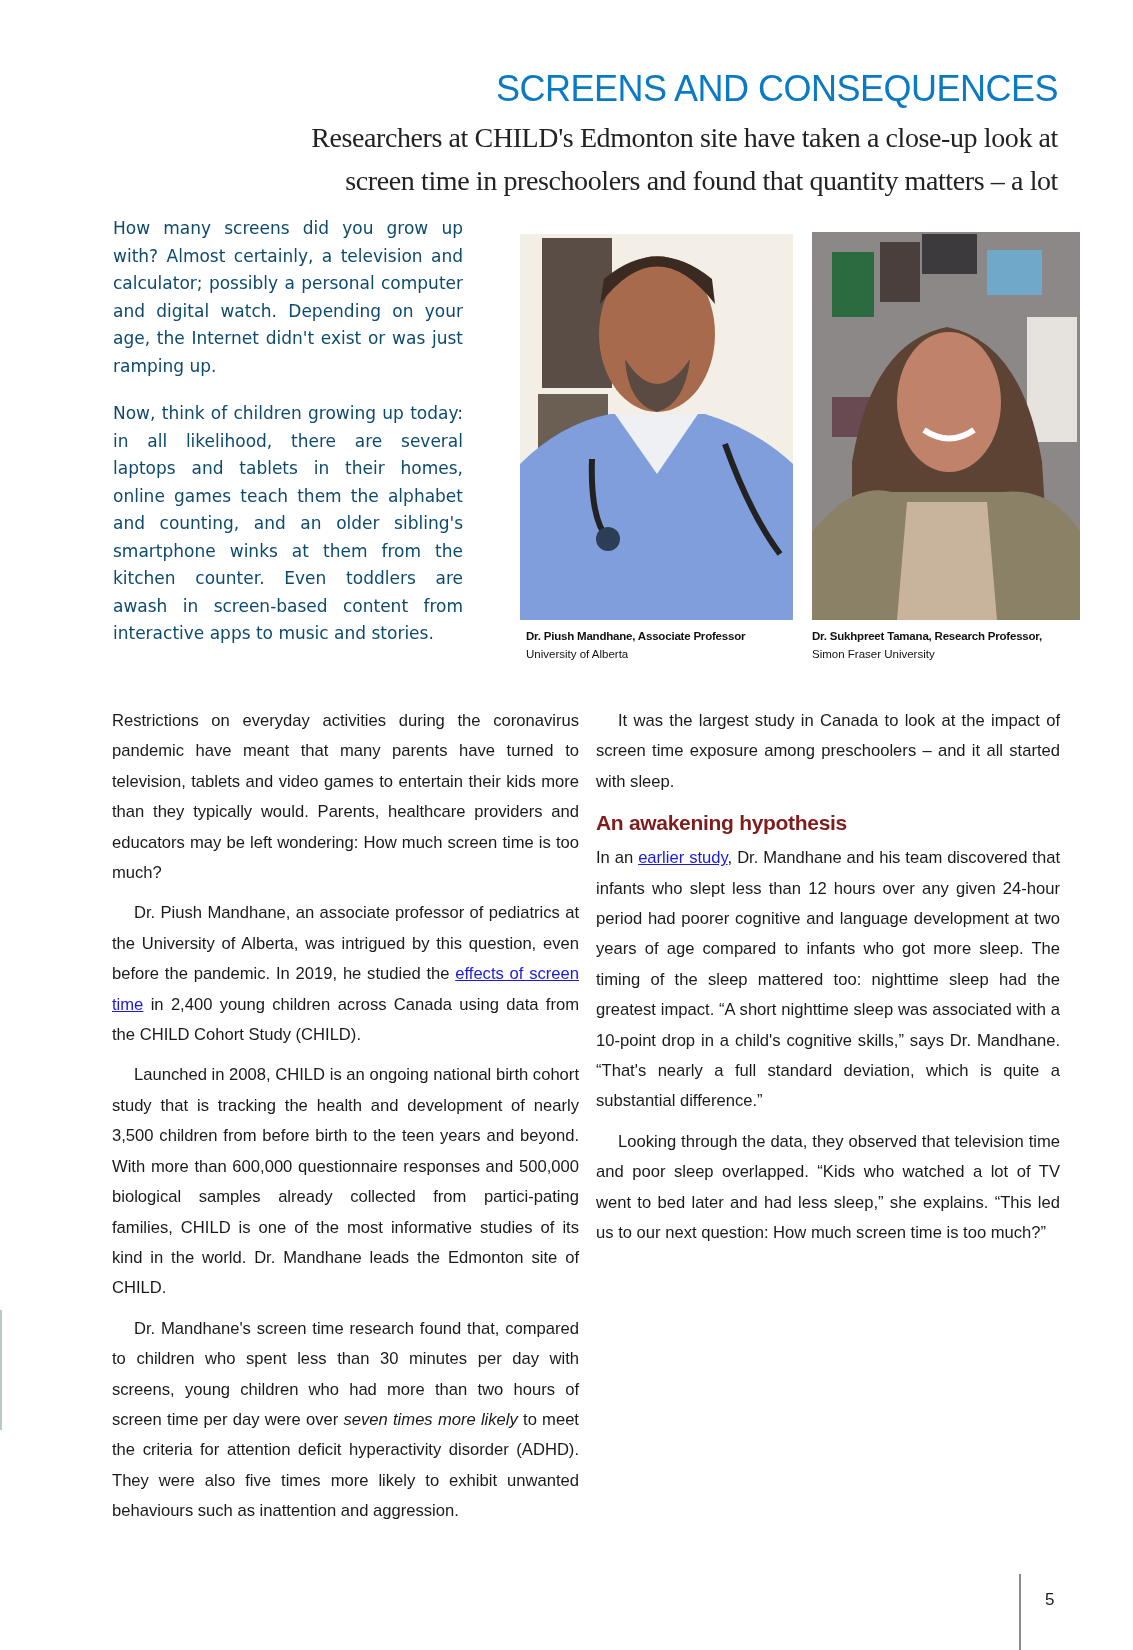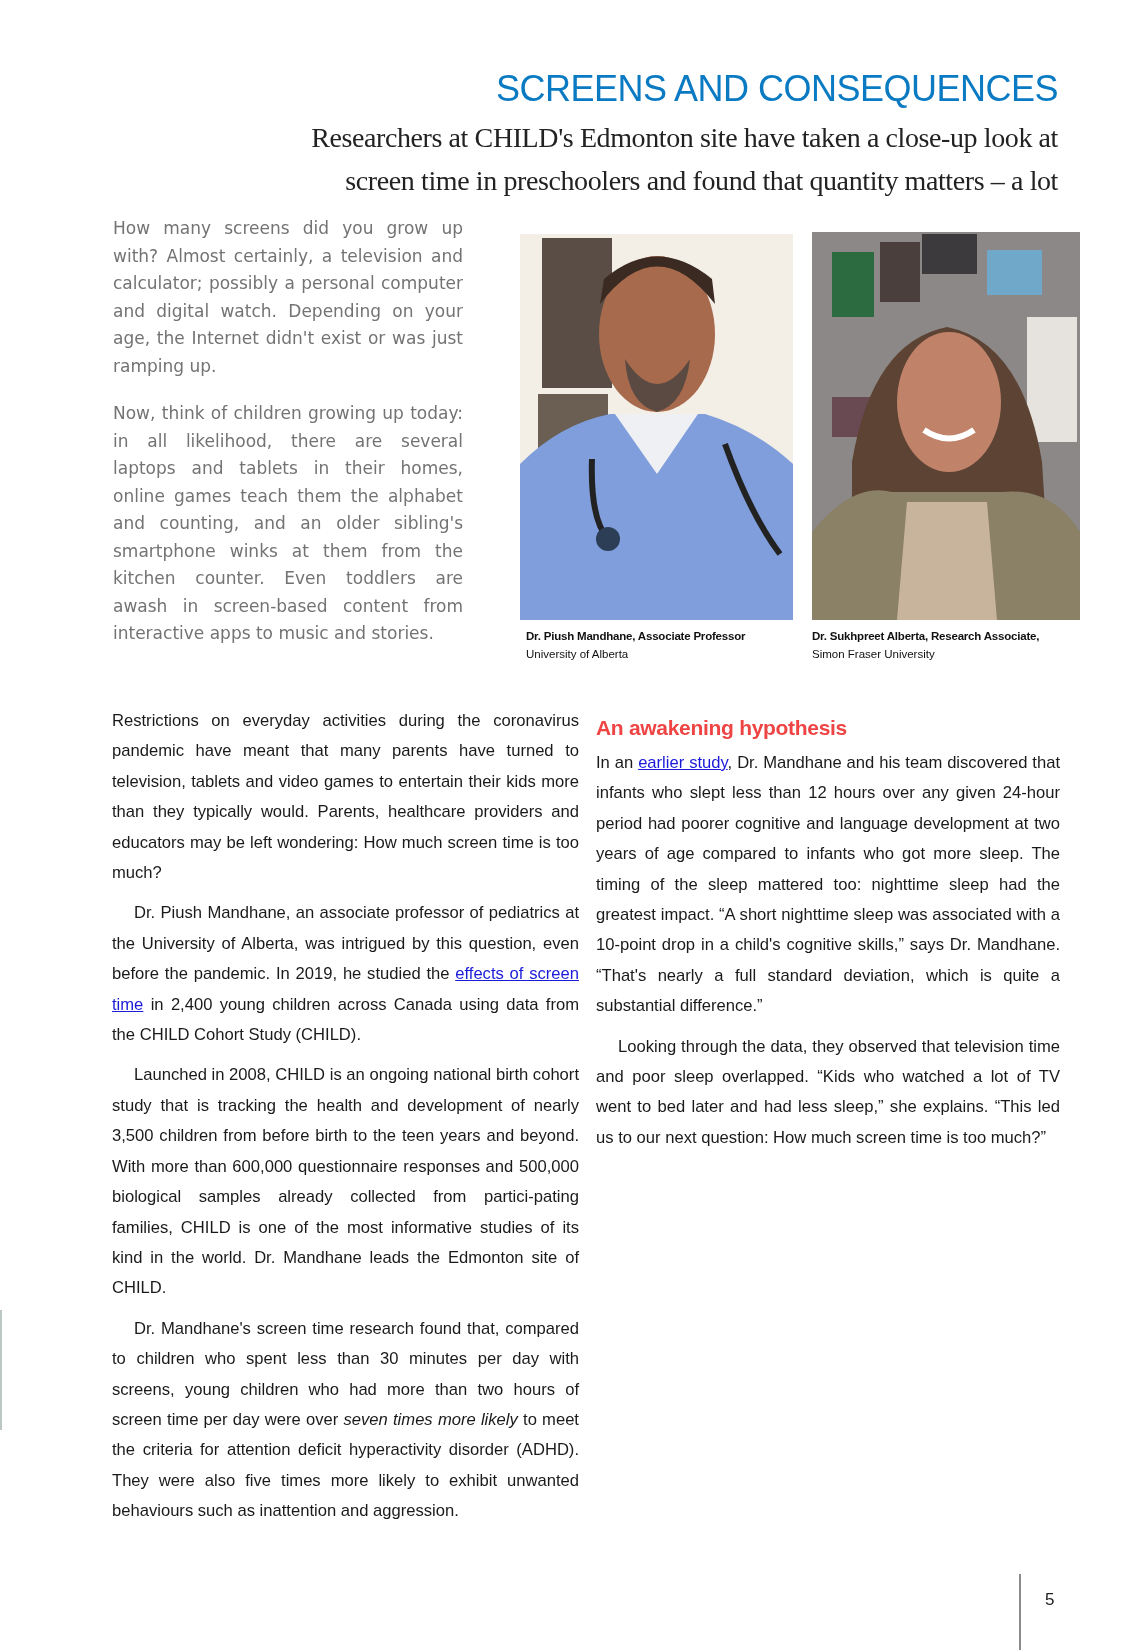--- a/index.html
+++ b/index.html
@@ -1,38 +1,38 @@
 <!DOCTYPE html>
 <html><head>
 <meta charset="utf-8">
 <style>
   html, body { margin:0; padding:0; background:#ffffff; }
   body { width:1133px; height:1650px; position:relative; overflow:hidden; }
   .abs { position:absolute; }
   .title { left:480px; top:68px; width:578px; text-align:right; font-family:"Liberation Sans", sans-serif; font-weight:normal; font-size:36px; color:#0a7ac2; letter-spacing:-0.5px; line-height:42px; }
   .subtitle { left:160px; top:116px; width:898px; text-align:right; font-family:Liberation Serif, serif; font-size:28px; color:#222; line-height:43px; letter-spacing:-0.4px; }
-  .intro { left:113px; top:215px; width:350px; font-family:"DejaVu Sans", sans-serif; font-size:17px; color:#737373; line-height:27.5px; text-align:justify; }
+  .intro { left:113px; top:215px; width:350px; font-family:"DejaVu Sans", sans-serif; font-size:17px; color:#0c4a6e; line-height:27.5px; text-align:justify; }
   .intro p { margin:0 0 20px 0; text-align:justify; }
   .photo { overflow:hidden; }
   .photo1 { left:520px; top:234px; width:273px; height:386px; background:linear-gradient(180deg,#f4f1ea 0%,#f1ede6 40%,#8fa8dc 55%,#7f9fde 100%); }
   .photo2 { left:812px; top:232px; width:268px; height:388px; background:linear-gradient(180deg,#8d8a8a 0%,#9b948e 40%,#6f5a4a 60%,#a39584 100%); }
   .photo svg { width:100%; height:100%; display:block; }
   .caption { font-family:"Liberation Sans", sans-serif; font-size:11.5px; color:#111; line-height:18px; }
   .caption .name { font-weight:bold; letter-spacing:-0.2px; }
   .caption .aff { font-family:"Liberation Sans Narrow","Liberation Sans", sans-serif; }
   .cap1 { left:526px; top:627px; width:290px; }
   .cap2 { left:812px; top:627px; width:300px; }
   .col { font-family:"Liberation Sans", sans-serif; font-size:16.6px; color:#1a1a1a; line-height:30.4px; text-align:justify; }
   .col p { margin:0 0 10px 0; }
   .col .indent { text-indent:22px; }
   .colL { left:112px; top:706px; width:467px; }
   .colR { left:596px; top:706px; width:464px; }
   .col a { color:#1a1ad8; text-decoration:underline; }
   .col em { font-style:italic; }
-  .h2 { font-family:"Liberation Sans", sans-serif; font-weight:bold; font-size:21px; color:#ef4444; margin:6px 0 4px 0; line-height:32px; letter-spacing:-0.3px; }
+  .h2 { font-family:"Liberation Sans", sans-serif; font-weight:bold; font-size:21px; color:#7f1d1d; margin:6px 0 4px 0; line-height:32px; letter-spacing:-0.3px; }
   .divider { left:1019px; top:1574px; width:2px; height:76px; background:#8a8a8a; }
   .pagenum { left:1045px; top:1590px; font-family:"Liberation Sans", sans-serif; font-size:17px; color:#222; }
   .edge { left:0; top:1310px; width:2px; height:120px; background:#8fa39c; opacity:0.6; }
 </style>
 </head>
 <body>
 
 <div class="abs edge"></div>
 
 <h1 class="abs title" style="margin:0">SCREENS AND CONSEQUENCES</h1>
@@ -76,31 +76,32 @@
     <ellipse cx="137" cy="170" rx="52" ry="70" fill="#c0836a"></ellipse>
     <path d="M112 198 Q137 215 162 198" stroke="#fff" stroke-width="6" fill="none"></path>
   </svg>
 </div>
 
 <div class="abs caption cap1">
   <div class="name">Dr. Piush Mandhane, Associate Professor</div>
   <div class="aff">University of Alberta</div>
 </div>
 <div class="abs caption cap2">
-  <div class="name">Dr. Sukhpreet Alberta, Research Associate,</div>
+  <div class="name">Dr. Sukhpreet Tamana, Research Professor,</div>
   <div class="aff">Simon Fraser University</div>
 </div>
 
 <div class="abs col colL">
   <p>Restrictions on everyday activities during the coronavirus pandemic have meant that many parents have turned to television, tablets and video games to entertain their kids more than they typically would. Parents, healthcare providers and educators may be left wondering: How much screen time is too much?</p>
   <p class="indent"><span>Dr. Piush Mandhane, an associate professor of pediatrics at the University of Alberta, was intrigued by this question, even before the pandemic. In 2019, he studied the </span><a href="#">effects of screen time</a><span> in 2,400 young children across Canada using data from the CHILD Cohort Study (CHILD).</span></p>
   <p class="indent">Launched in 2008, CHILD is an ongoing national birth cohort study that is tracking the health and development of nearly 3,500 children from before birth to the teen years and beyond. With more than 600,000 questionnaire responses and 500,000 biological samples already collected from partici-pating families, CHILD is one of the most informative studies of its kind in the world. Dr. Mandhane leads the Edmonton site of CHILD.</p>
   <p class="indent"><span>Dr. Mandhane's screen time research found that, compared to children who spent less than 30 minutes per day with screens, young children who had more than two hours of screen time per day were over </span><em>seven times more likely</em><span> to meet the criteria for attention deficit hyperactivity disorder (ADHD). They were also five times more likely to exhibit unwanted behaviours such as inattention and aggression.</span></p>
 </div>
 
 <div class="abs col colR">
+  <p class="indent">It was the largest study in Canada to look at the impact of screen time exposure among preschoolers – and it all started with sleep.</p>
   <div class="h2">An awakening hypothesis</div>
   <p><span>In an </span><a href="#">earlier study</a><span>, Dr. Mandhane and his team discovered that infants who slept less than 12 hours over any given 24-hour period had poorer cognitive and language development at two years of age compared to infants who got more sleep. The timing of the sleep mattered too: nighttime sleep had the greatest impact. “A short nighttime sleep was associated with a 10-point drop in a child's cognitive skills,” says Dr. Mandhane. “That's nearly a full standard deviation, which is quite a substantial difference.”</span></p>
   <p class="indent">Looking through the data, they observed that television time and poor sleep overlapped. “Kids who watched a lot of TV went to bed later and had less sleep,” she explains. “This led us to our next question: How much screen time is too much?”</p>
 </div>
 
 <div class="abs divider"></div>
 <div class="abs pagenum">5</div>
 
 </body></html>

